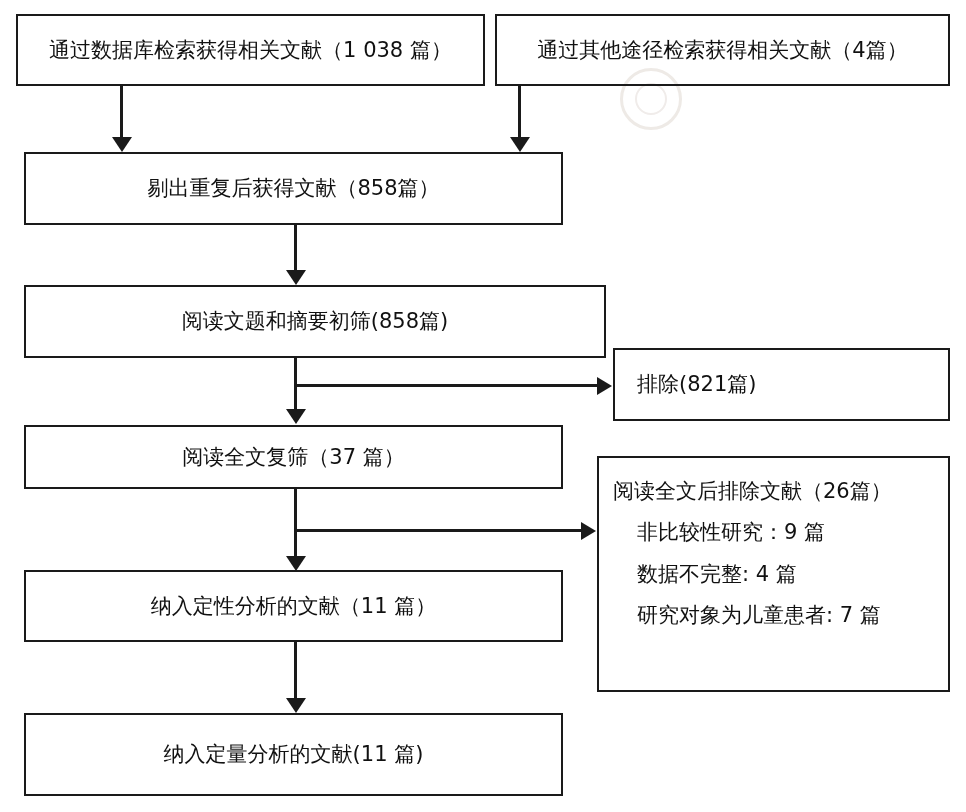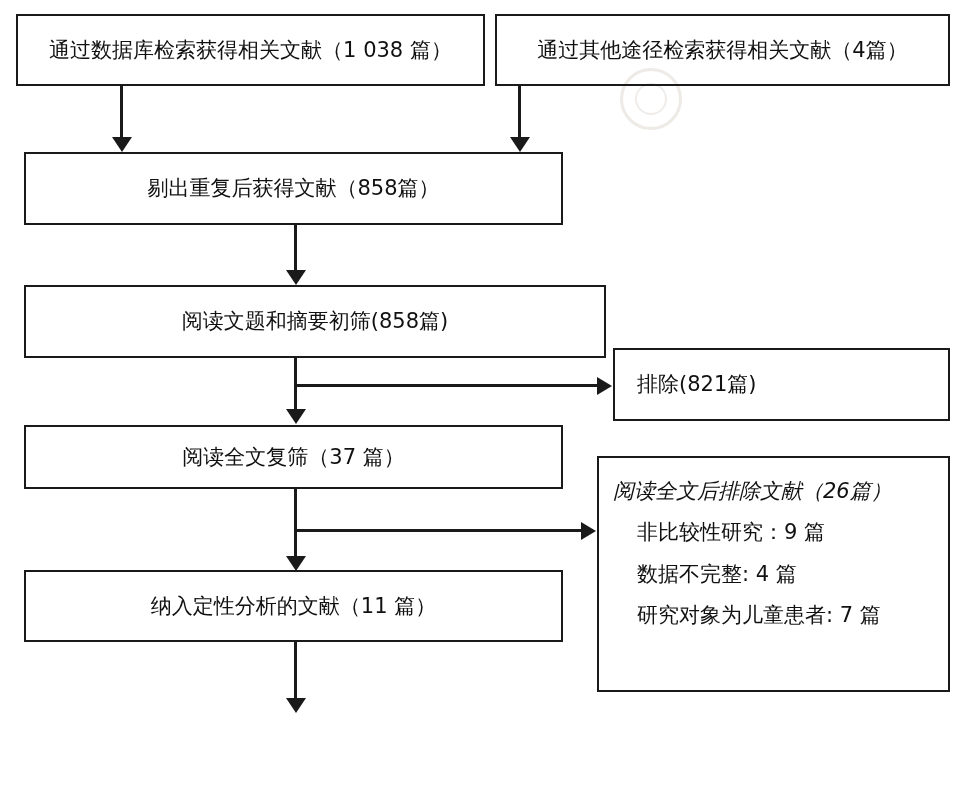--- a/index.html
+++ b/index.html
@@ -84,21 +84,20 @@
 
   
   .node.detail {
     display: block;
     padding: 18px 10px 10px 14px;
   }
   .detail .head {
     font-size: 21px;
     color: #111;
     white-space: nowrap;
-    font-style: italic;
   }
   .detail ul {
     list-style: none;
     margin: 0;
     padding: 0;
   }
   .detail li {
     font-size: 21px;
     color: #111;
     margin-top: 11px;
@@ -195,14 +194,17 @@
     </ul>
   </div>
 
   <div class="node center" style="left:24px; top:570px; width:539px; height:72px;">
     <span class="txt">纳入定性分析的文献（11 篇）</span>
   </div>
 
   <div class="vline" style="left:294px; top:642px; height:57px;"></div>
   <div class="arrow-down" style="left:286px; top:698px;"></div>
 
+  <div class="node center" style="left:24px; top:713px; width:539px; height:83px;">
+    <span class="txt">纳入定量分析的文献(11 篇)</span>
+  </div>
 
 </div>
 
 </body></html>

